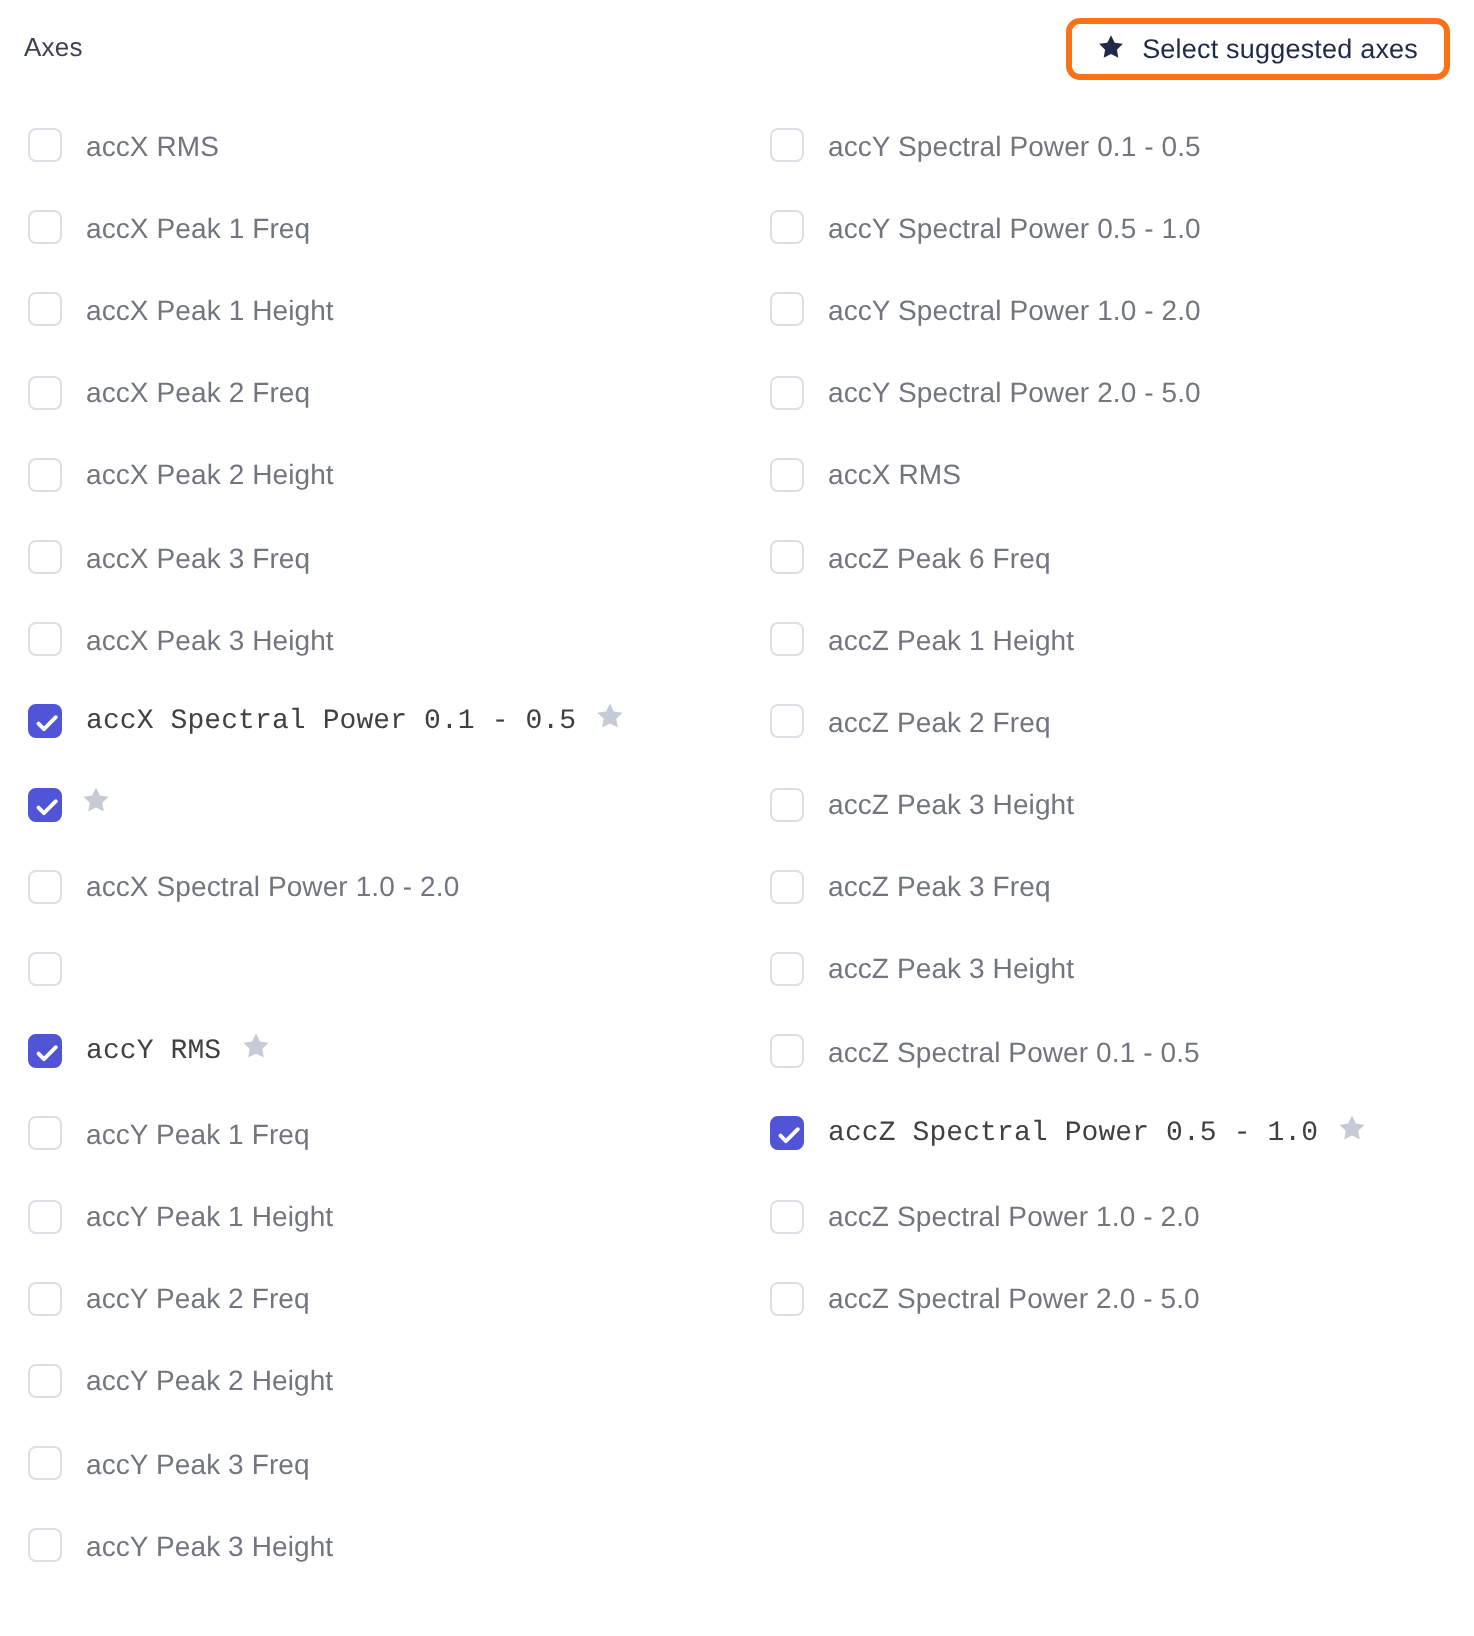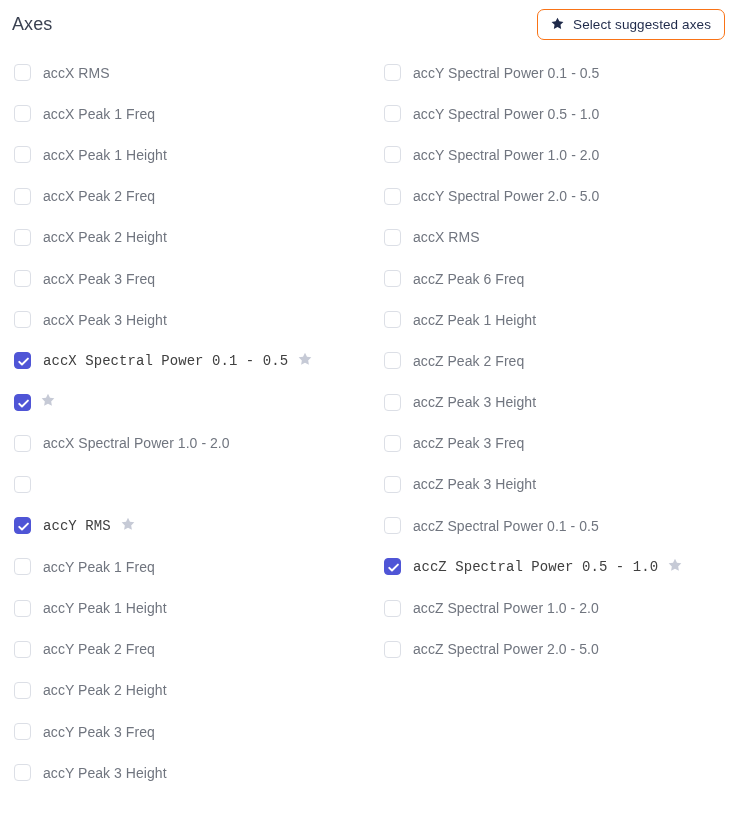--- a/index.html
+++ b/index.html
@@ -31,38 +31,38 @@
     left: 0;
     top: 0;
     width: 737px;
     height: 52px;
   }
 
   #panel-title {
     position: absolute;
     left: 12px;
     top: 14px;
-    font-size: 18px;
+    font-size: 13px;
     line-height: 20px;
     color: #3b4252;
     letter-spacing: 0.1px;
     font-weight: 400;
   }
 
   #suggested-axes-button {
     position: absolute;
     right: 12px;
     top: 9px;
     height: 31px;
     display: inline-flex;
     align-items: center;
     gap: 8px;
     padding: 0 13px 0 12px;
     background: #ffffff;
-    border: 1px solid #f97316;
+    border: 3px solid #f97316;
     border-radius: 7px;
     cursor: pointer;
     font-family: inherit;
     color: #1f2a4a;
     font-size: 13.5px;
     line-height: 1;
     white-space: nowrap;
   }
   #suggested-axes-button .btn-label {
     font-size: 13.5px;
@@ -74,20 +74,21 @@
   
   #axes-columns {
     position: absolute;
     left: 0;
     top: 52px;
     width: 737px;
     height: 766px;
     display: flex;
     flex-direction: row;
     align-items: flex-start;
+    justify-content: space-between;
   }
   .axes-column {
     width: 368px;
     flex: 0 0 368px;
     padding: 0;
     margin: 0;
   }
   .axes-column.left  { padding-left: 14px; }
   .axes-column.right { padding-left: 16px; }
 

